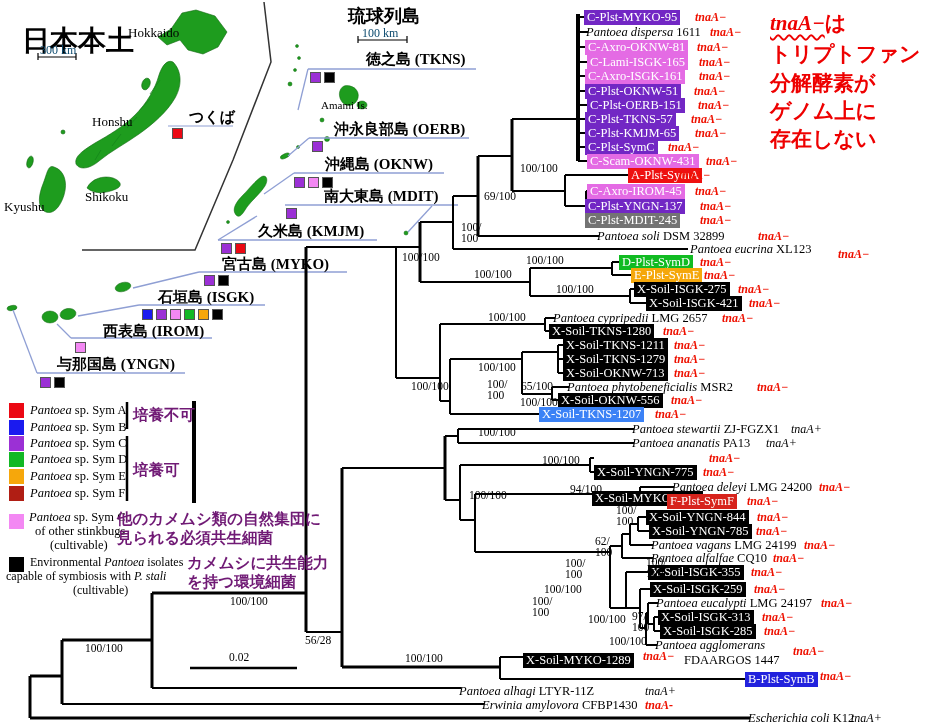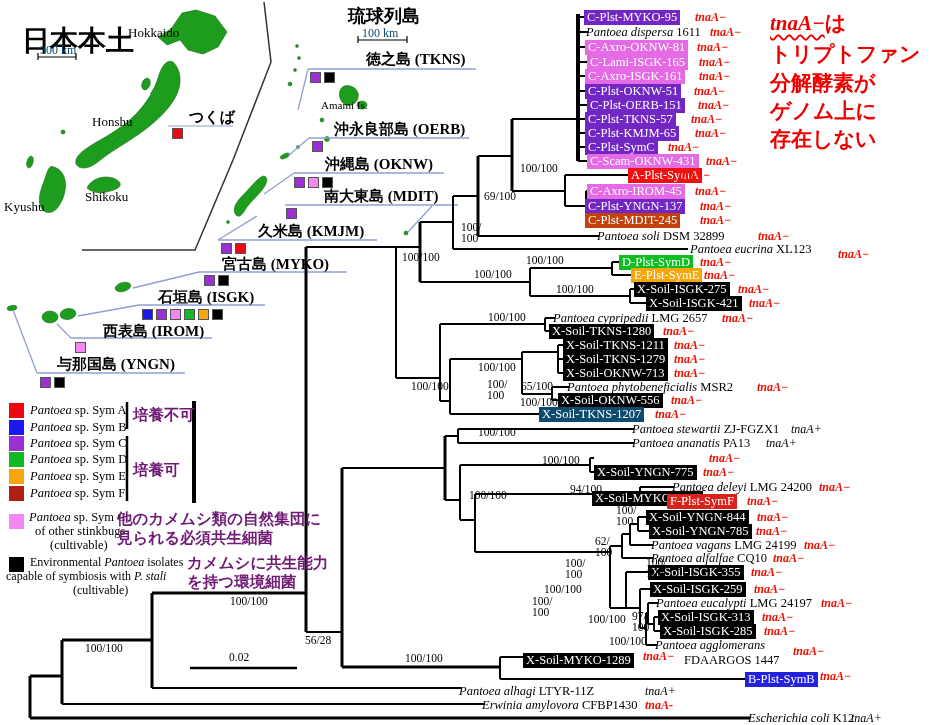--- a/index.html
+++ b/index.html
@@ -289,21 +289,21 @@
       <div class="abs tip" style="left: 585px; top: 139px;"><span class="tipbox" style="background: rgb(114, 39, 196);">C-Plst-SymC</span></div>
       <div class="abs tnaa r" style="left: 668px; top: 139px;">tnaA−</div>
       <div class="abs tip" style="left: 587px; top: 153px;"><span class="tipbox" style="background: rgb(228, 107, 228);">C-Scam-OKNW-431</span></div>
       <div class="abs tnaa r" style="left: 706px; top: 153px;">tnaA−</div>
       <div class="abs tip" style="left: 628px; top: 167px;"><span class="tipbox" style="background: rgb(238, 17, 17);">A-Plst-SymA</span></div>
       <div class="abs tnaa r" style="left: 679px; top: 167px;">tnaA−</div>
       <div class="abs tip" style="left: 587px; top: 183px;"><span class="tipbox" style="background: rgb(228, 107, 228);">C-Axro-IROM-45</span></div>
       <div class="abs tnaa r" style="left: 695px; top: 183px;">tnaA−</div>
       <div class="abs tip" style="left: 585px; top: 198px;"><span class="tipbox" style="background: rgb(114, 39, 196);">C-Plst-YNGN-137</span></div>
       <div class="abs tnaa r" style="left: 700px; top: 198px;">tnaA−</div>
-      <div class="abs tip" style="left: 585px; top: 212px;"><span class="tipbox" style="background: #c2410c;">C-Plst-MDIT-245</span></div>
+      <div class="abs tip" style="left: 585px; top: 212px;"><span class="tipbox" style="background: #737373;">C-Plst-MDIT-245</span></div>
       <div class="abs tnaa r" style="left: 700px; top: 212px;">tnaA−</div>
       <div class="abs tip" style="left: 597px; top: 228px;"><i>Pantoea soli</i> DSM 32899</div>
       <div class="abs tnaa r" style="left: 758px; top: 228px;">tnaA−</div>
       <div class="abs tip" style="left: 690px; top: 241px;"><i>Pantoea eucrina</i> XL123</div>
       <div class="abs tnaa r" style="left: 838px; top: 246px;">tnaA−</div>
       <div class="abs tip" style="left: 619px; top: 254px;"><span class="tipbox" style="background: rgb(17, 187, 34);">D-Plst-SymD</span></div>
       <div class="abs tnaa r" style="left: 700px; top: 254px;">tnaA−</div>
       <div class="abs tip" style="left: 631px; top: 267px;"><span class="tipbox" style="background: rgb(245, 167, 10);">E-Plst-SymE</span></div>
       <div class="abs tnaa r" style="left: 704px; top: 267px;">tnaA−</div>
       <div class="abs tip" style="left: 634px; top: 281px;"><span class="tipbox" style="background: rgb(0, 0, 0);">X-Soil-ISGK-275</span></div>
@@ -317,21 +317,21 @@
       <div class="abs tip" style="left: 563px; top: 337px;"><span class="tipbox" style="background: rgb(0, 0, 0);">X-Soil-TKNS-1211</span></div>
       <div class="abs tnaa r" style="left: 674px; top: 337px;">tnaA−</div>
       <div class="abs tip" style="left: 563px; top: 351px;"><span class="tipbox" style="background: rgb(0, 0, 0);">X-Soil-TKNS-1279</span></div>
       <div class="abs tnaa r" style="left: 674px; top: 351px;">tnaA−</div>
       <div class="abs tip" style="left: 563px; top: 365px;"><span class="tipbox" style="background: rgb(0, 0, 0);">X-Soil-OKNW-713</span></div>
       <div class="abs tnaa r" style="left: 674px; top: 365px;">tnaA−</div>
       <div class="abs tip" style="left: 567px; top: 379px;"><i>Pantoea phytobeneficialis</i> MSR2</div>
       <div class="abs tnaa r" style="left: 757px; top: 379px;">tnaA−</div>
       <div class="abs tip" style="left: 558px; top: 392px;"><span class="tipbox" style="background: rgb(0, 0, 0);">X-Soil-OKNW-556</span></div>
       <div class="abs tnaa r" style="left: 671px; top: 392px;">tnaA−</div>
-      <div class="abs tip" style="left: 539px; top: 406px;"><span class="tipbox" style="background: #0c4a6e;">X-Soil-TKNS-1207</span></div>
+      <div class="abs tip" style="left: 539px; top: 406px;"><span class="tipbox" style="background: #3b82f6;">X-Soil-TKNS-1207</span></div>
       <div class="abs tnaa r" style="left: 655px; top: 406px;">tnaA−</div>
       <div class="abs tip" style="left: 632px; top: 421px;"><i>Pantoea stewartii</i> ZJ-FGZX1</div>
       <div class="abs tnaa k" style="left: 791px; top: 421px;">tnaA+</div>
       <div class="abs tip" style="left: 632px; top: 435px;"><i>Pantoea ananatis</i> PA13</div>
       <div class="abs tnaa k" style="left: 766px; top: 435px;">tnaA+</div>
       <div class="abs tip" style="left: 592px; top: 450px; margin-top: 40px;"><span class="tipbox" style="background: rgb(0, 0, 0);">X-Soil-MYKO-1785</span></div>
       <div class="abs tnaa r" style="left: 709px; top: 450px;">tnaA−</div>
       <div class="abs tip" style="left: 594px; top: 464px;"><span class="tipbox" style="background: rgb(0, 0, 0);">X-Soil-YNGN-775</span></div>
       <div class="abs tnaa r" style="left: 703px; top: 464px;">tnaA−</div>
       <div class="abs tip" style="left: 672px; top: 479px;"><i>Pantoea deleyi</i> LMG 24200</div>

